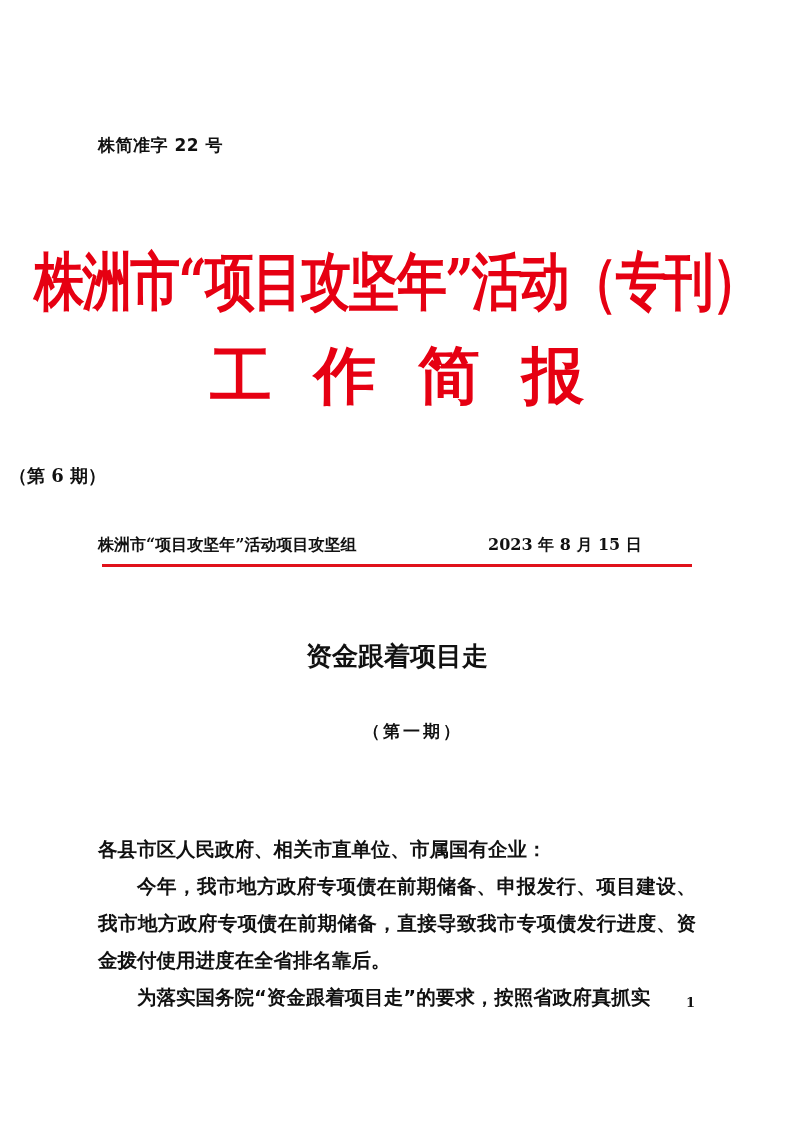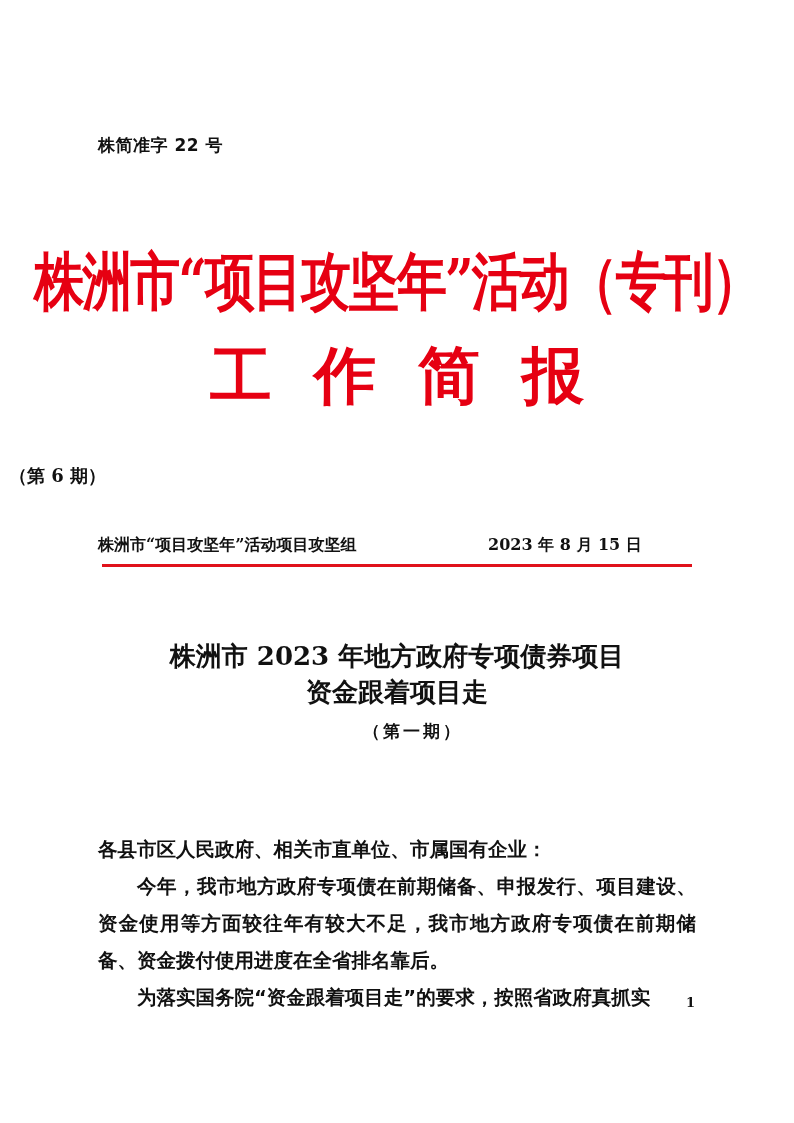--- a/index.html
+++ b/index.html
@@ -145,25 +145,24 @@
 <div class="abs issue-number">（第 6 期）</div>
 
 <div class="abs issuer-row">
   <span class="issuer">株洲市“项目攻坚年”活动项目攻坚组</span>
   <span class="date">2023 年 8 月 15 日</span>
 </div>
 
 <div class="abs red-rule"></div>
 
 <div class="abs article-title">
-  <div>株洲市 2023 年地方政府专项债券项目</div>
   <div>资金跟着项目走</div>
 </div>
 
 <div class="abs article-subtitle">（第一期）</div>
 
 <div class="abs body-text">
   <p>各县市区人民政府、相关市直单位、市属国有企业：</p>
-  <p class="indent">今年，我市地方政府专项债在前期储备、申报发行、项目建设、资金使用等方面较往年有较大不足，我市地方政府专项债在前期储备、资金拨付使用进度在全省排名靠后。</p>
+  <p class="indent">今年，我市地方政府专项债在前期储备、申报发行、项目建设、我市地方政府专项债在前期储备，直接导致我市专项债发行进度、资金拨付使用进度在全省排名靠后。</p>
   <p class="indent">为落实国务院“资金跟着项目走”的要求，按照省政府真抓实</p>
 </div>
 
 <div class="abs page-number">1</div>
 
 </body></html>

